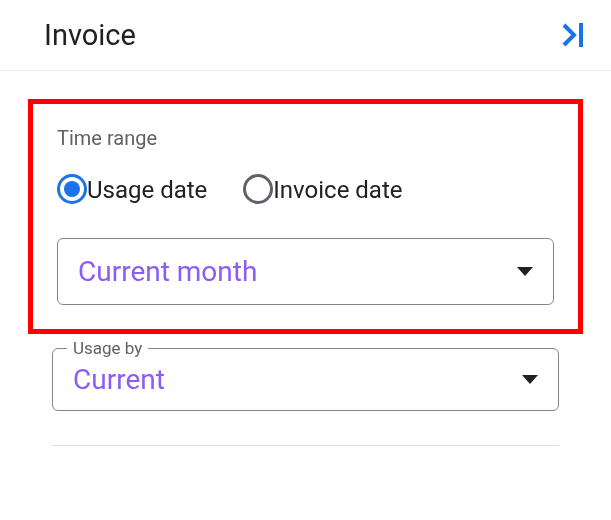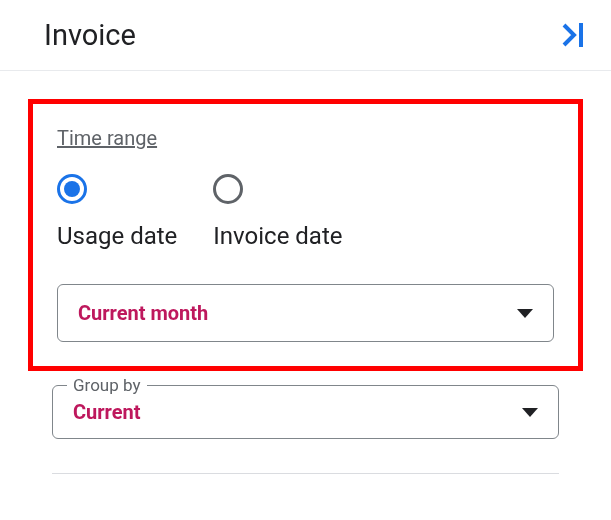--- a/index.html
+++ b/index.html
@@ -41,33 +41,30 @@
     .highlight-box {
       border: 5px solid #ff0000;
       padding: 22px 24px 24px 24px;
       margin-bottom: 14px;
     }
     .section-label {
       font-size: 20px;
       color: #5f6368;
       font-weight: 400;
       margin-bottom: 24px;
-      text-decoration: underline;
     }
     .radio-group {
       display: flex;
       gap: 36px;
       margin-bottom: 34px;
     }
     .radio-option {
       display: flex;
-      align-items: flex-start;
-      gap: 18px;
+      align-items: flex-end;
       cursor: pointer;
-      flex-direction: column;
     }
     .radio-circle {
       width: 30px;
       height: 30px;
       border-radius: 50%;
       position: relative;
       flex-shrink: 0;
     }
     .radio-circle.selected {
       border: 3px solid #1a73e8;
@@ -96,23 +93,23 @@
       border-radius: 6px;
       padding: 16px 20px;
       display: flex;
       align-items: center;
       justify-content: space-between;
       cursor: pointer;
       background: #fff;
       position: relative;
     }
     .select-value {
-      font-size: 20px;
-      color: #be185d;
-      font-weight: 700;
+      font-size: 28px;
+      color: #8b5cf6;
+      font-weight: 400;
     }
     .dropdown-arrow {
       width: 0;
       height: 0;
       border-left: 8px solid transparent;
       border-right: 8px solid transparent;
       border-top: 9px solid #202124;
     }
     .fieldset-wrap {
       position: relative;
@@ -174,21 +171,21 @@
       </div>
 
       <div class="select-box">
         <div class="select-value">Current month</div>
         <div class="dropdown-arrow"></div>
       </div>
     </div>
 
     <div class="fieldset-wrap">
       <div class="fieldset-box">
-        <div class="fieldset-legend">Group by</div>
+        <div class="fieldset-legend">Usage by</div>
         <div class="select-value">Current</div>
         <div class="dropdown-arrow"></div>
       </div>
     </div>
 
     <div class="divider-bottom"></div>
   </div>
 </div>
 
 </body></html>

